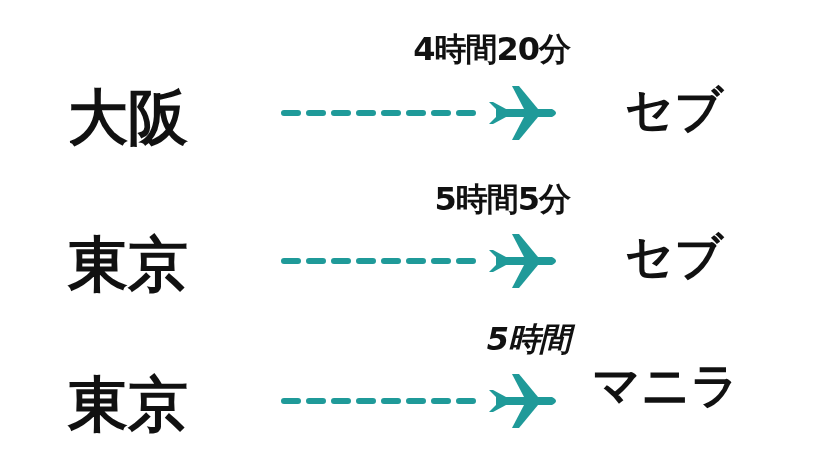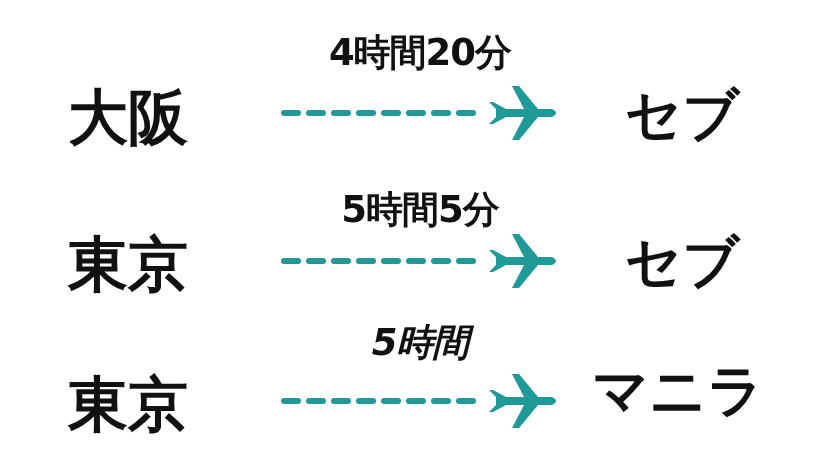--- a/index.html
+++ b/index.html
@@ -1,20 +1,20 @@
 <!DOCTYPE html>
 <html><head>
 <meta charset="utf-8">
 <style>
   html, body { margin:0; padding:0; background:#ffffff; }
   body { width:840px; height:450px; position:relative; overflow:hidden;
          font-family:"DejaVu Sans", "Liberation Sans", sans-serif; color:#111111; }
-  .dur { position:absolute; font-size:37px; font-weight:bold; text-align:center; width:300px; left:270px; letter-spacing:-1px; }
+  .dur { position:absolute; font-size:32px; font-weight:bold; text-align:right; width:300px; left:270px; letter-spacing:-1px; }
   .from { position:absolute; left:68px; font-size:60px; font-weight:bold; }
-  .to { position:absolute; font-size:56px; font-weight:bold;font-family:Liberation Serif, serif; }
+  .to { position:absolute; font-size:48px; font-weight:bold;font-family:Liberation Serif, serif; }
   .route { position:absolute; left:280px; width:282px; height:60px; }
 </style>
 </head>
 <body>
 
 <div>
   <div class="dur" style="top:28px;">4時間20分</div>
   <div class="from" style="top:78px;">大阪</div>
   <svg class="route" style="top:82px;" viewBox="0 0 282 60">
     <line x1="4" y1="31" x2="200" y2="31" stroke="#1f9a99" stroke-width="6" stroke-linecap="round" stroke-dasharray="14 11"></line>
@@ -23,21 +23,21 @@
       <path d="M244 27 L232 4 L239 4 L258 27 Z"></path>
       <path d="M244 35 L232 58 L239 58 L258 35 Z"></path>
       <path d="M216 27 L209 20 L213 20 L226 27 Z"></path>
       <path d="M216 35 L209 42 L213 42 L226 35 Z"></path>
     </g>
   </svg>
   <div class="to" style="top:78px; left:625px;">セブ</div>
 </div>
 
 <div>
-  <div class="dur" style="top:178px;margin-top:7px;">5時間5分</div>
+  <div class="dur" style="top:178px;">5時間5分</div>
   <div class="from" style="top:225px;">東京</div>
   <svg class="route" style="top:230px;" viewBox="0 0 282 60">
     <line x1="4" y1="31" x2="200" y2="31" stroke="#1f9a99" stroke-width="6" stroke-linecap="round" stroke-dasharray="14 11"></line>
     <g fill="#1f9a99">
       <path d="M216 27 L272 27 Q280 31 272 35 L216 35 Z"></path>
       <path d="M244 27 L232 4 L239 4 L258 27 Z"></path>
       <path d="M244 35 L232 58 L239 58 L258 35 Z"></path>
       <path d="M216 27 L209 20 L213 20 L226 27 Z"></path>
       <path d="M216 35 L209 42 L213 42 L226 35 Z"></path>
     </g>

